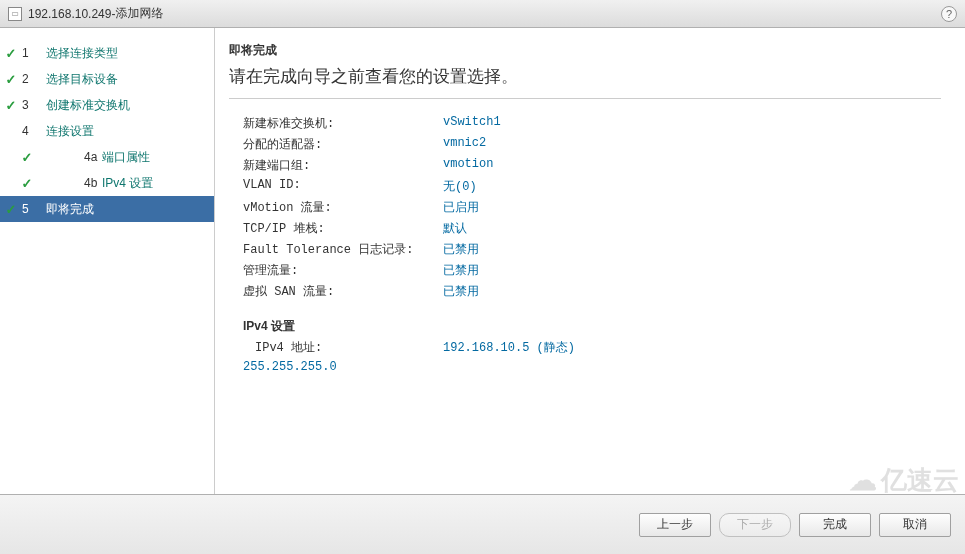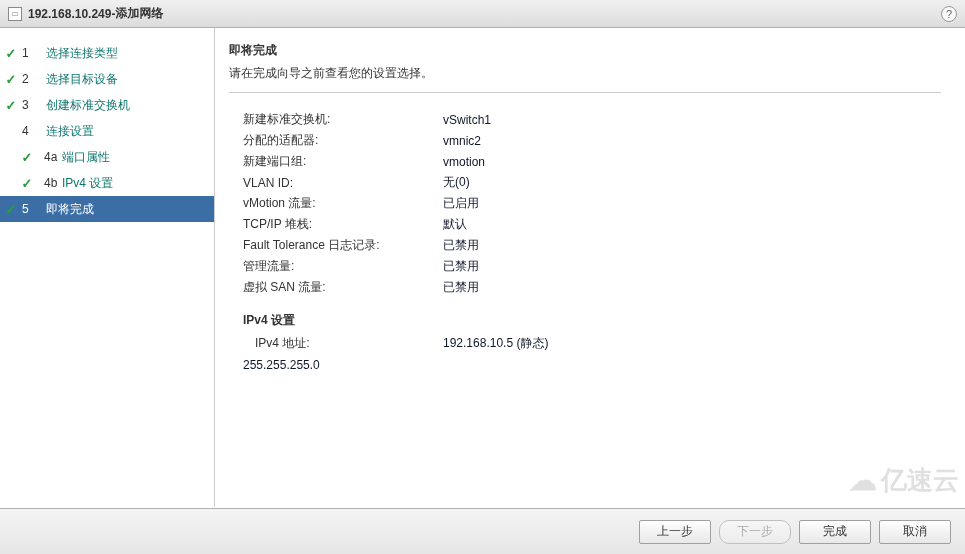--- a/index.html
+++ b/index.html
@@ -23,21 +23,21 @@
       position: relative;
     }
     .titlebar-icon {
       width: 14px; height: 14px;
       border: 1px solid #888;
       margin-right: 6px;
       display: flex; align-items: center; justify-content: center;
       font-size: 8px; color: #888;
       background: #fff;
     }
-    .titlebar-text { font-weight: bold; font-size: 12px; }
+    .titlebar-text { font-weight: normal; font-size: 12px; }
     .help-icon {
       position: absolute; right: 8px; top: 6px;
       width: 16px; height: 16px;
       border: 1px solid #999; border-radius: 50%;
       display: flex; align-items: center; justify-content: center;
       font-size: 11px; color: #666; cursor: pointer;
       background: #f8f8f8;
     }
     .body-row { display: flex; height: 479px; }
     .sidebar {
@@ -53,55 +53,55 @@
       padding: 0 6px 0 4px;
       cursor: pointer;
     }
     .step .chk {
       width: 14px; height: 14px;
       display: flex; align-items: center; justify-content: center;
       color: #2a9d3f; font-weight: bold; font-size: 13px;
       margin-right: 4px;
     }
     .step .num { width: 24px; color: #333; font-size: 12px; }
-    .step.sub .num { padding-left: 6px; }
+    .step.sub .num { padding-left: 6px; margin-left: 40px; }
     .step .lbl { color: #0f766e; font-size: 12px; }
     .step.sub { padding-left: 20px; }
     .step.active {
       background: #3b6ea5;
     }
     .step.active .num, .step.active .lbl { color: #fff; }
     .step.nochk .chk { visibility: hidden; }
     .main {
       flex: 1;
       padding: 14px 24px 0 14px;
       position: relative;
     }
     .main-title { font-weight: bold; font-size: 12px; margin-bottom: 6px; }
-    .main-sub { font-size: 12px; color: #333; margin-bottom: 10px; }
+    .main-sub { font-size: 17px; color: #333; margin-bottom: 10px; }
     .divider { height: 1px; background: #ccc; margin-bottom: 16px; }
     .props { margin-left: 14px; }
     .prop-row {
       display: flex;
-      align-items: center;
       min-height: 21px;
       font-size: 12px;
+      font-family: Liberation Mono, monospace;
     }
     .prop-label { width: 200px; color: #333; }
-    .prop-value { color: #0f172a; }
+    .prop-value { color: #0369a1; }
     .section-head {
       font-weight: bold;
       margin-top: 14px;
       margin-bottom: 4px;
     }
     .indent .prop-label { padding-left: 12px; }
     .footer {
       position: absolute;
       bottom: 0; left: 0; right: 0;
-      height: 46px;
+      height: 60px;
       border-top: 1px solid #b0b0b0;
       background: linear-gradient(#f4f4f4, #e6e6e6);
       display: flex;
       align-items: center;
       justify-content: flex-end;
       padding: 0 14px;
       gap: 8px;
     }
     .btn {
       min-width: 72px;

